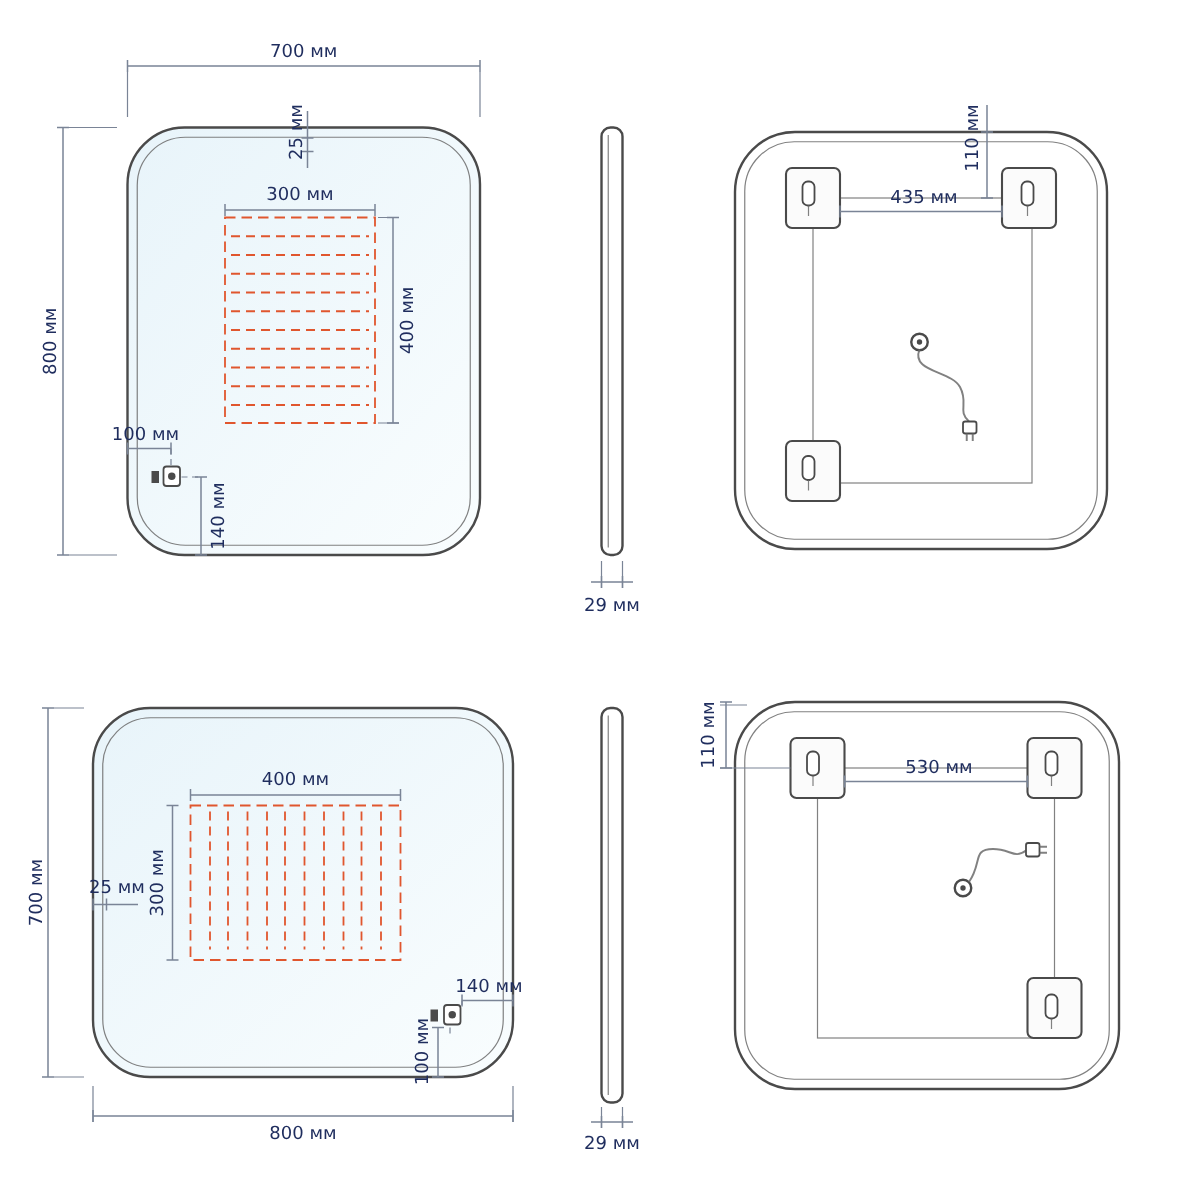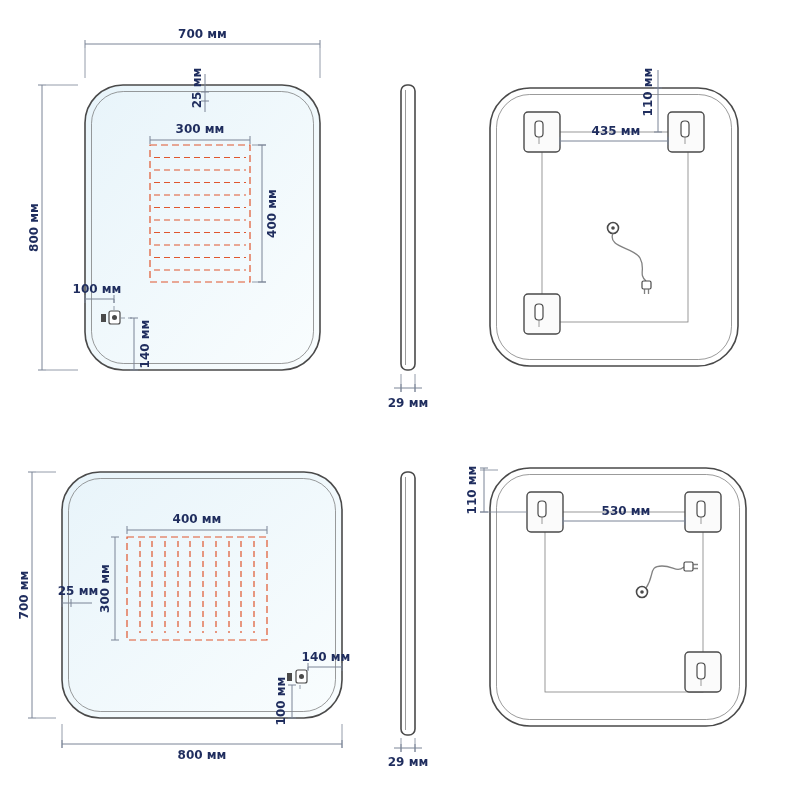--- a/index.html
+++ b/index.html
@@ -4,21 +4,21 @@
 <style>
   :root{
     --line:#4a4a4a;
     --line-soft:#6b6b6b;
     --dim:#7a8496;
     --text:#1f2d5e;
     --heater:#e0562e;
     --bg:#ffffff;
   }
   html,body{margin:0;padding:0;background:var(--bg);}
-  .canvas{width:800px;height:800px;position:relative;background:var(--bg);font-weight:bold;}
+  .canvas{width:800px;height:800px;position:relative;background:var(--bg);}
   svg{display:block;}
   .outline{stroke:var(--line);stroke-width:1.6;fill:none;}
   .outline-fill{stroke:var(--line);stroke-width:1.6;}
   .outline-thin{stroke:var(--line-soft);stroke-width:.8;fill:none;opacity:.85;}
   .dim{stroke:var(--dim);stroke-width:1;fill:none;}
   .ext{stroke:var(--dim);stroke-width:.8;fill:none;}
   .ext-dash{stroke:var(--dim);stroke-width:.8;fill:none;stroke-dasharray:4 3;}
   .heater-border{stroke:var(--heater);stroke-width:1.2;fill:none;stroke-dasharray:7 4;}
   .heater-lines{stroke:var(--heater);stroke-width:1.2;fill:none;stroke-dasharray:6 4;}
   .dim-label{fill:var(--text);font-family:"DejaVu Sans",sans-serif;font-size:12px;}

